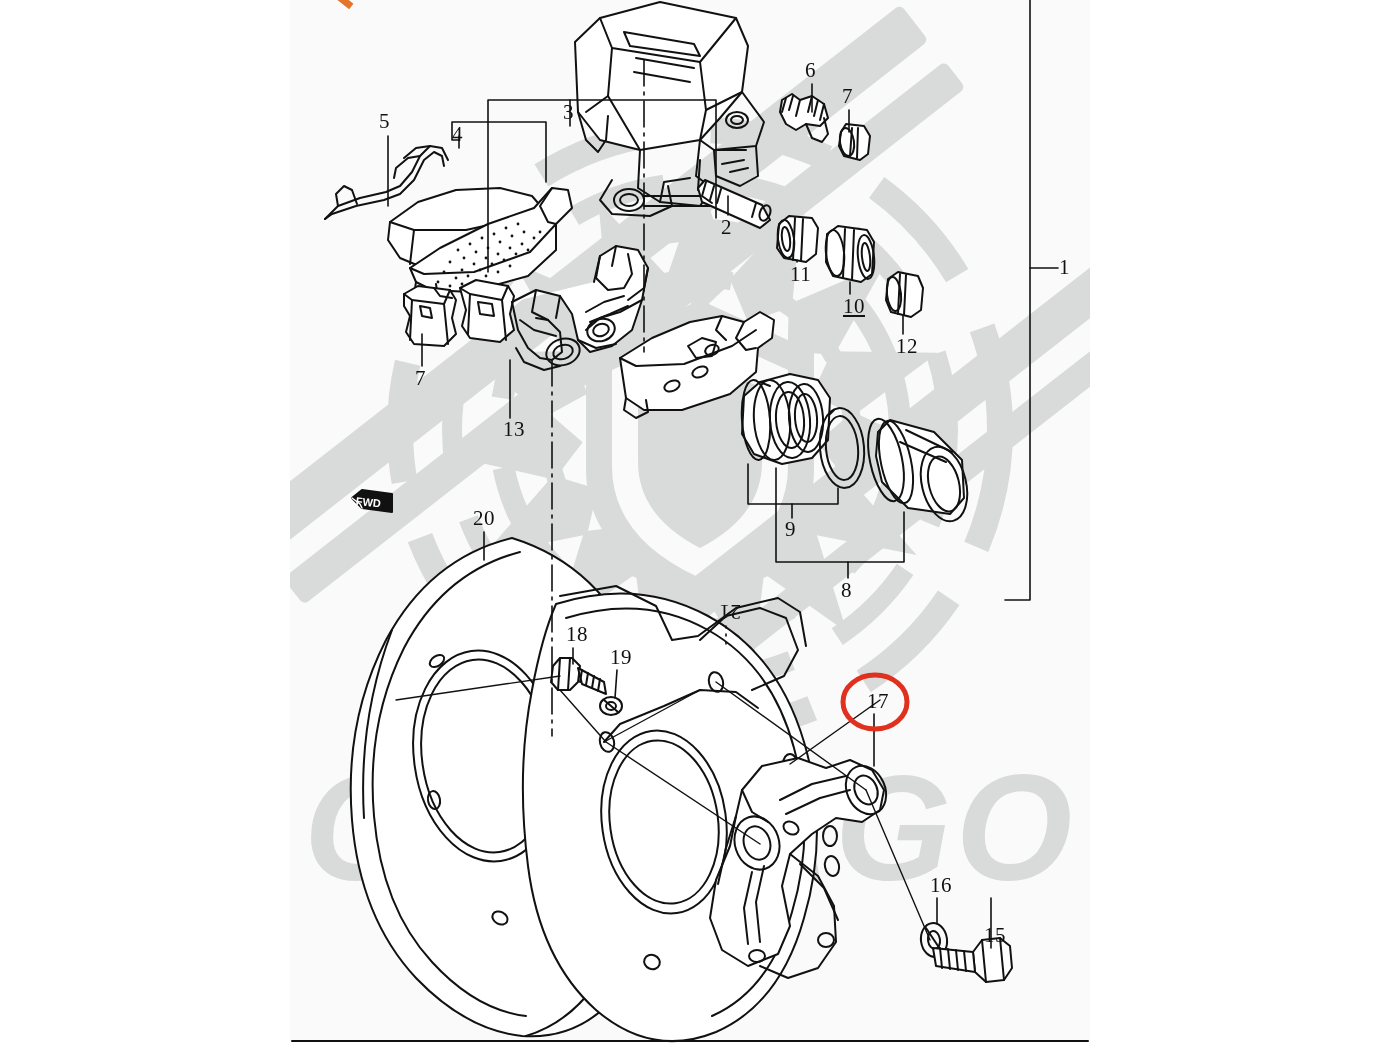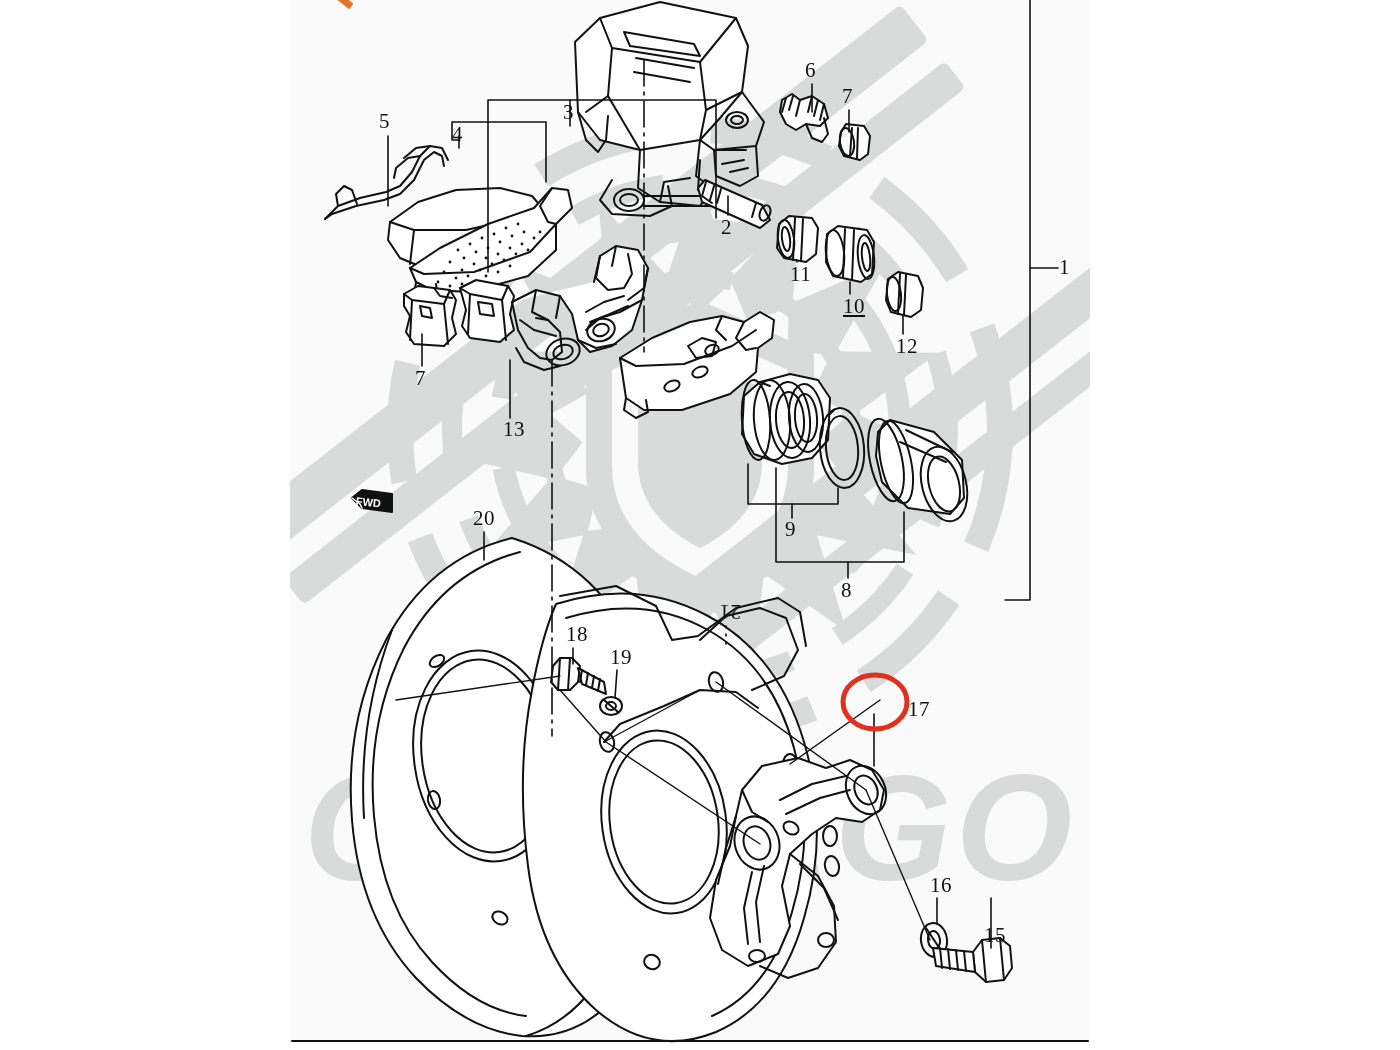--- a/index.html
+++ b/index.html
@@ -528,20 +528,20 @@
       <div class="lbl" style="left: 842px; top: 86px;">7</div>
       <div class="lbl" style="left: 841px; top: 580px;">8</div>
       <div class="lbl" style="left: 785px; top: 519px;">9</div>
       <div class="lbl" style="left: 843px; top: 296px; text-decoration: underline;">10</div>
       <div class="lbl" style="left: 790px; top: 264px;">11</div>
       <div class="lbl" style="left: 503px; top: 419px;">13</div>
       <div class="lbl" style="left: 896px; top: 336px;">12</div>
       <div class="lbl" style="left: 415px; top: 368px;">7</div>
       <div class="lbl" style="left: 984px; top: 900px; margin-top: 25px;">15</div>
       <div class="lbl" style="left: 930px; top: 875px;">16</div>
-      <div class="lbl" style="left: 908px; top: 691px; margin-top: 8px;">17</div>
+      <div class="lbl" style="left: 867px; top: 691px;">17</div>
       <div class="lbl" style="left: 566px; top: 624px; text-align: center;">18</div>
       <div class="lbl" style="left: 610px; top: 647px;">19</div>
       <div class="lbl" style="left: 473px; top: 508px;">20</div>
       <div class="lbl rot" style="left: 719px; top: 601px;">21</div>
     </div>
 
 </div>
 
 </body></html>

